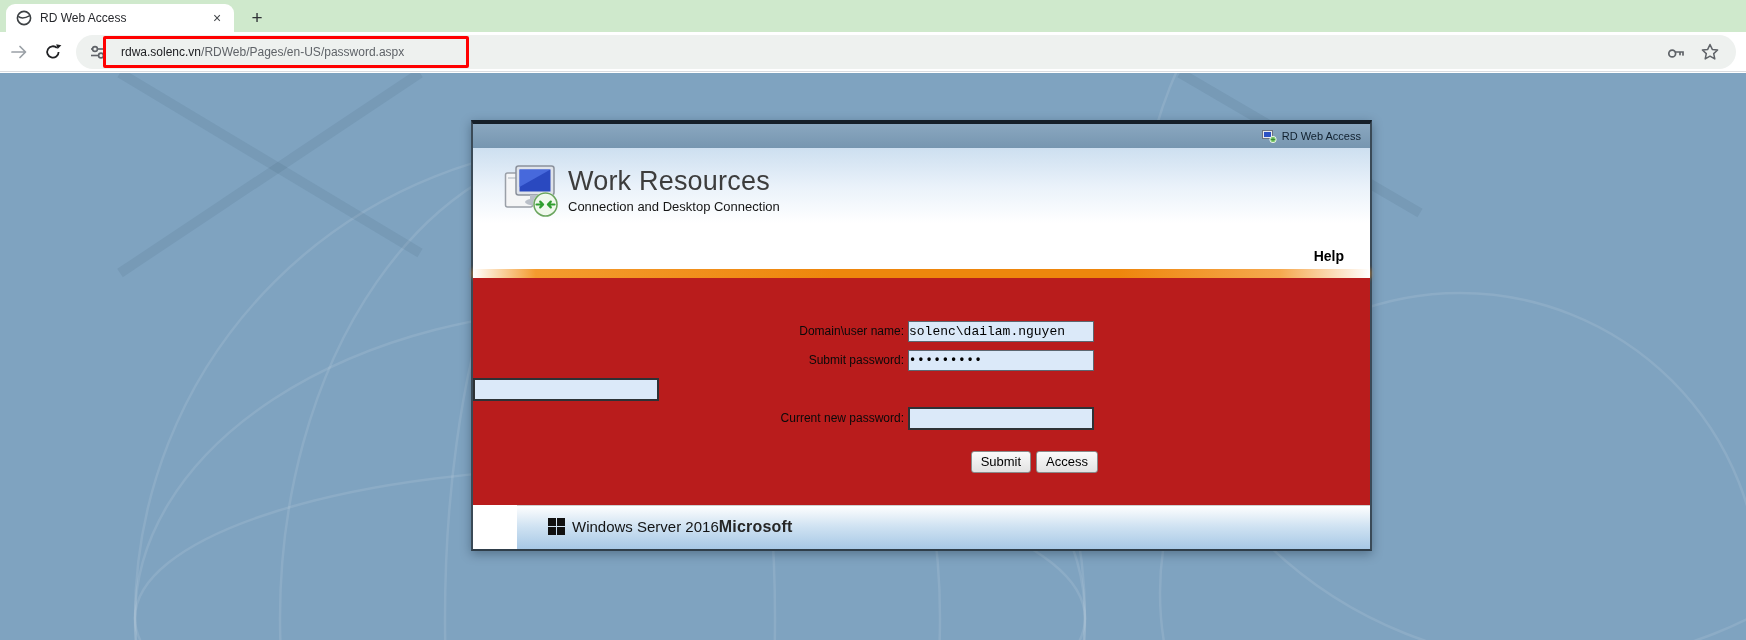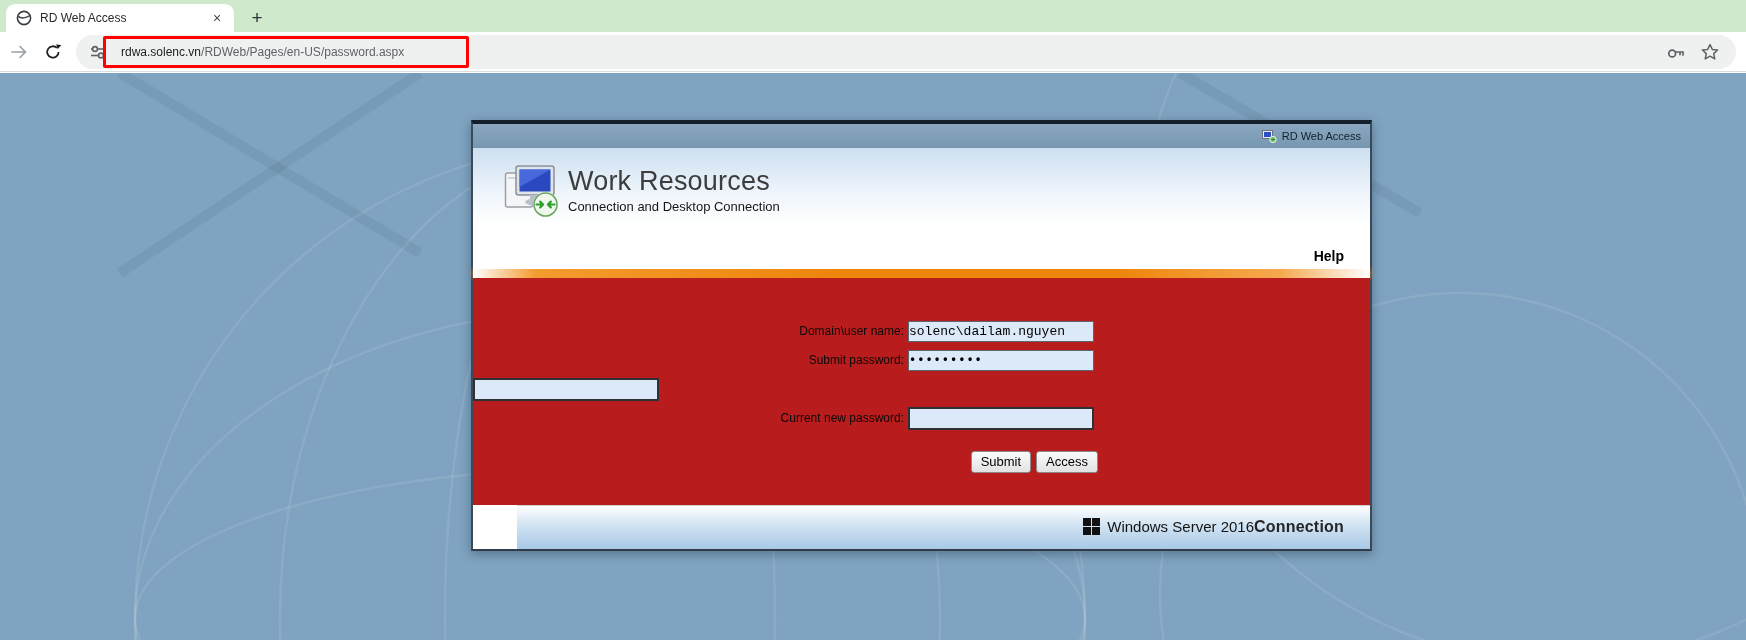--- a/index.html
+++ b/index.html
@@ -73,21 +73,21 @@
   .b-thin  { border:1px solid #5c6670; }
   .b-thick { border:2px solid #2e3236; height:23px; }
   .pw { letter-spacing:1px; font-weight:bold; font-size:12px; }
   .btn-row { width:625px; display:flex; justify-content:flex-end; gap:5px; margin-top:22px; }
   .rd-btn { font-family:inherit; font-size:13px; color:#000; padding:2px 9px 3px;
             background:linear-gradient(#fbfbfb,#e2e2e2); border:1px solid #8a8a8a;
             border-radius:3px; cursor:pointer; }
 
   .footer { flex:0 0 44px; border-top:1px solid #cfcfcf;
             background:linear-gradient(#fefefe,#cfe2f2 48%,#a7c8e6);
-            display:flex; align-items:center; justify-content:flex-end;
+            display:flex; align-items:center; justify-content:flex-start;
             padding:0 26px 2px 31px;margin-left:44px; }
   .foot-left { display:flex; align-items:center; }
   .win-logo { width:17px; height:17px; display:grid; grid-template-columns:8px 8px;
               grid-template-rows:8px 8px; gap:1px; }
   .win-logo span { background:#111; }
   .foot-os { margin-left:7px; font-size:15px; color:#141414; }
   .foot-brand { font-size:16px; font-weight:bold; color:#262626; letter-spacing:.2px; }
 </style>
 </head>
 <body>
@@ -218,17 +218,17 @@
     <div class="footer">
       <div class="foot-left">
         <span class="win-logo">
             <span></span>
             <span></span>
             <span></span>
             <span></span>
           </span>
         <span class="foot-os">Windows Server 2016</span>
       </div>
-      <div class="foot-brand">Connection</div>
+      <div class="foot-brand">Microsoft</div>
     </div>
 
   </div>
 </div>
 
 </body></html>

